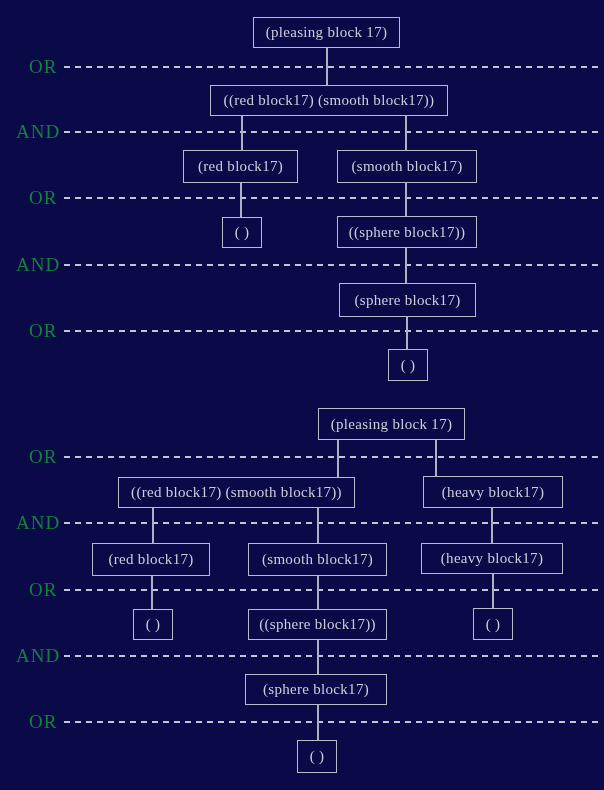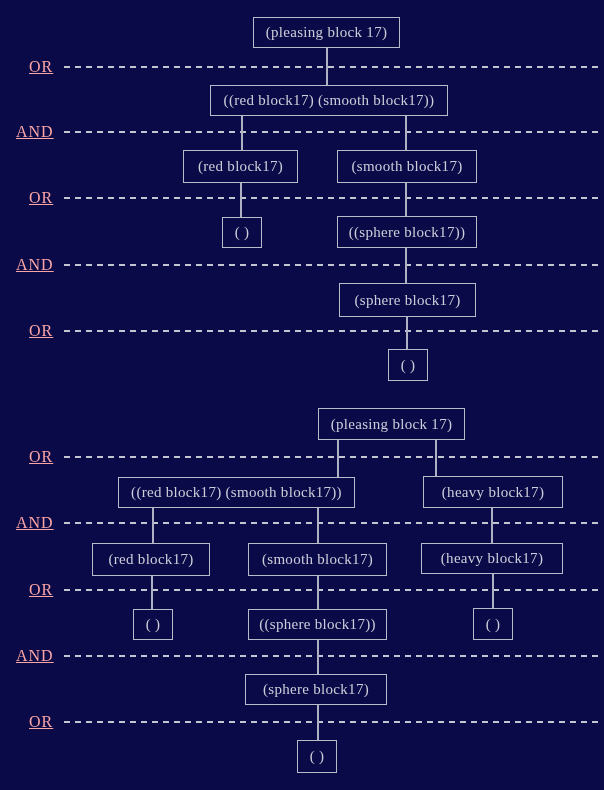--- a/index.html
+++ b/index.html
@@ -17,25 +17,24 @@
   }
   .lvl {
     position: absolute;
     left: 64px;
     width: 537px;
     height: 2px;
     background: repeating-linear-gradient(90deg, #c3c5d1 0px, #c3c5d1 6px, transparent 6px, transparent 11px);
   }
   .lab {
     position: absolute;
-    color: #fca5a5;
-    font-size: 16px;
+    color: #15803d;
+    font-size: 19px;
     letter-spacing: 1px;
     line-height: 18px;
-    text-decoration: underline;
   }
   .node {
     position: absolute;
     border: 1.5px solid #b9bbc9;
     color: #cdced9;
     font-size: 15px;
     letter-spacing: 0.3px;
     display: flex;
     align-items: center;
     justify-content: center;

